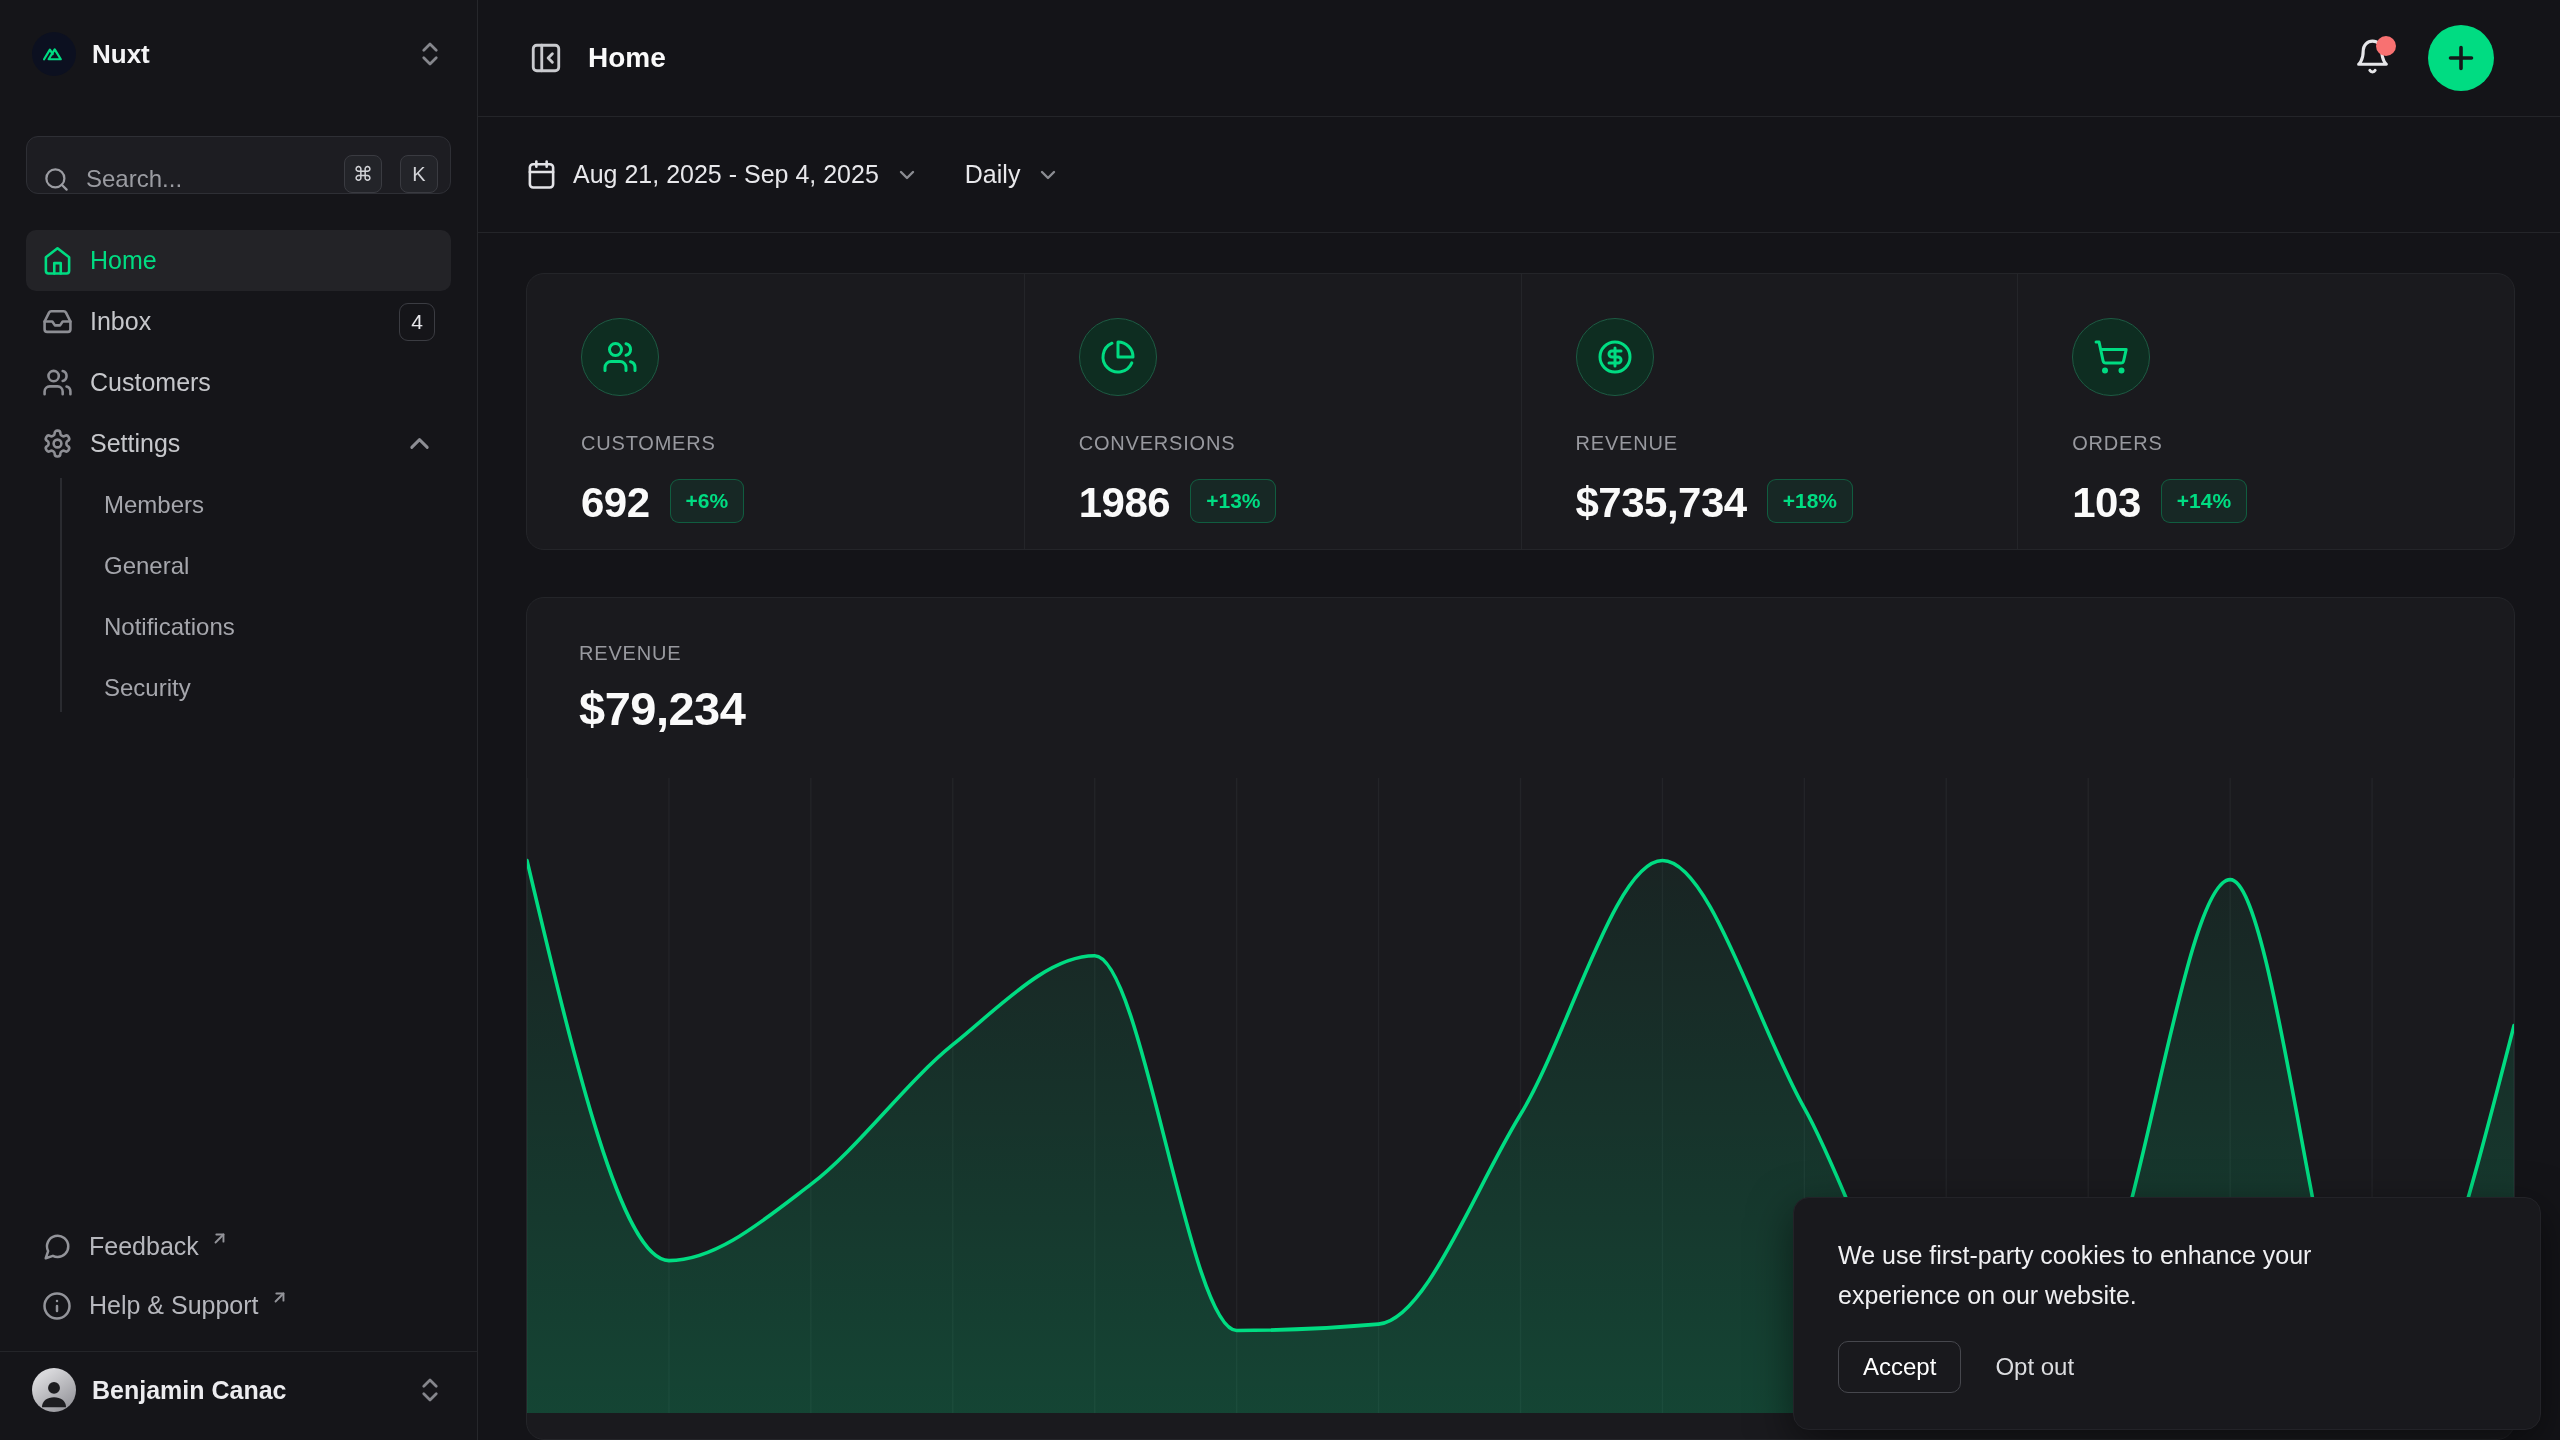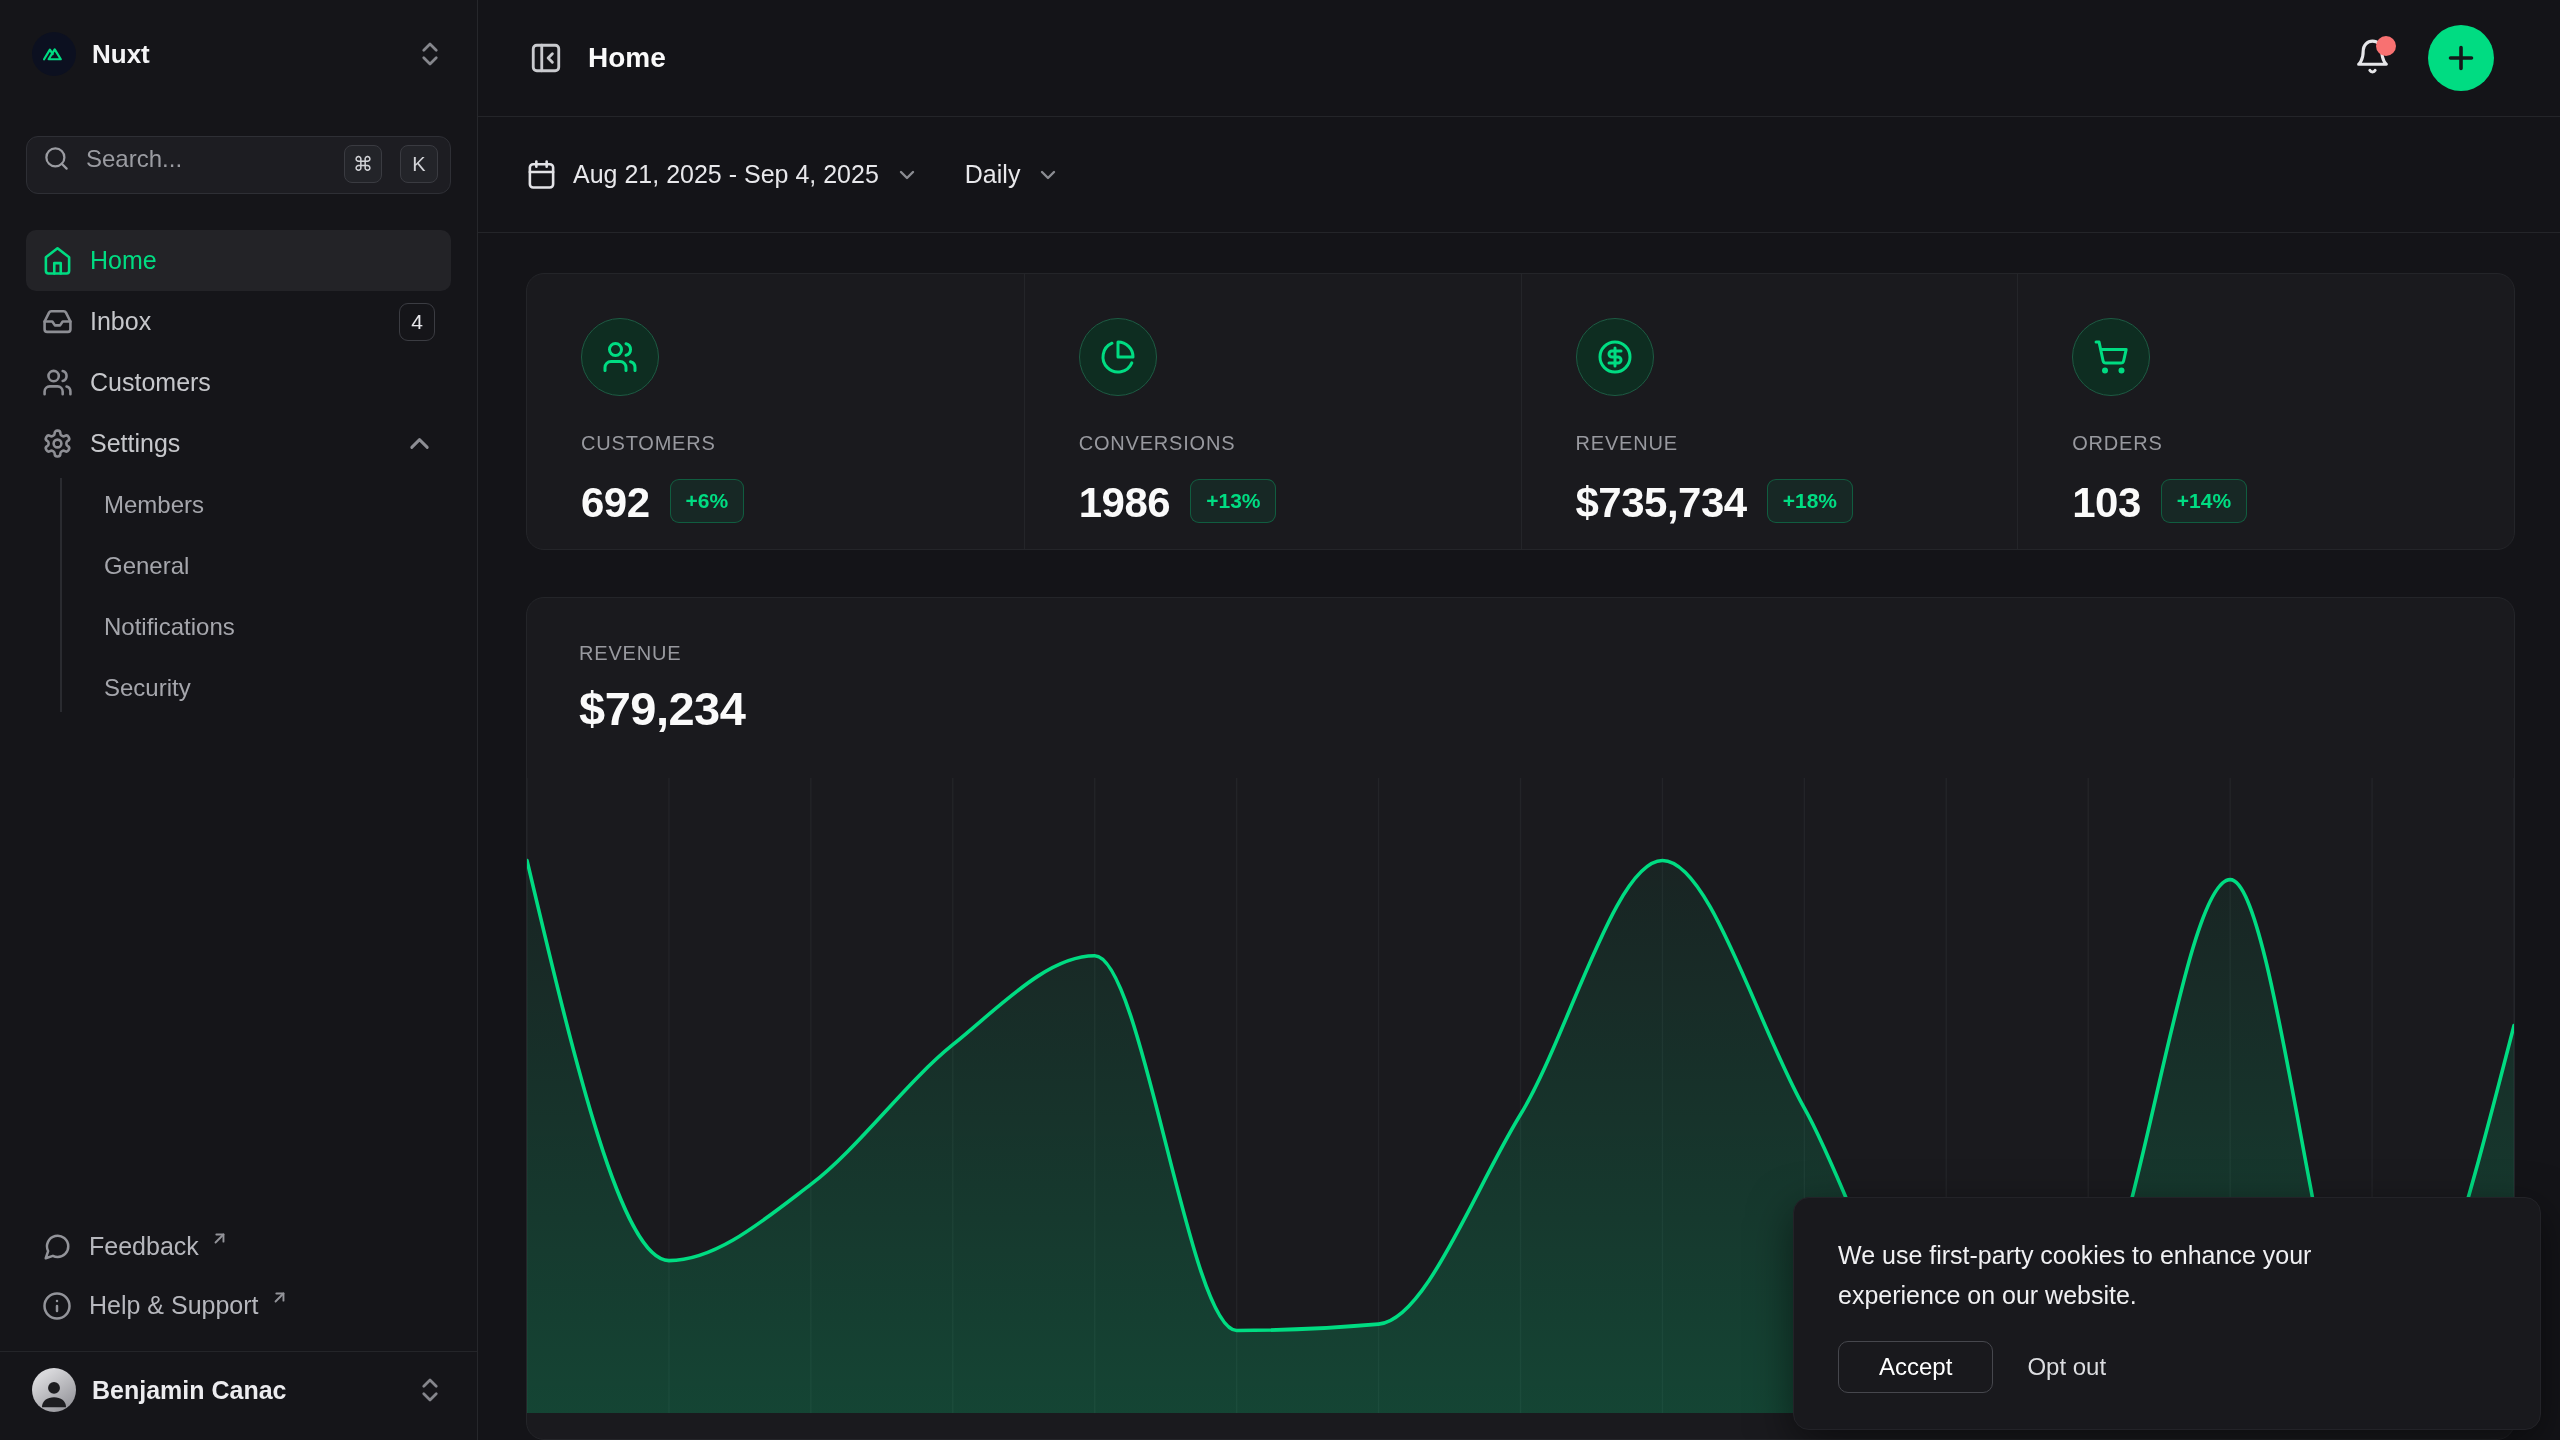--- a/index.html
+++ b/index.html
@@ -10,21 +10,21 @@
   
   .sidebar { width:478px; min-width:478px; height:100%; border-right:1px solid #26272b;
              display:flex; flex-direction:column; padding:22px 26px 20px; background:#151519; }
   .ws-row { display:flex; align-items:center; gap:16px; height:64px; padding:0 6px; border-radius:10px; cursor:pointer; }
   .ws-logo { width:44px; height:44px; border-radius:50%; background:#0c1020; display:flex; align-items:center; justify-content:center; }
   .ws-logo svg { width:28px; height:28px; color:#00dc82; }
   .ws-name { font-size:26px; font-weight:600; color:#f4f4f6; flex:1; }
   .icon-chevud { width:30px; height:30px; color:#85868c; }
 
   .search { margin-top:50px; height:58px; border-radius:12px; background:#1d1d22; border:1px solid #2e2f35;
-            display:flex; align-items:flex-start; gap:16px; padding:8px 12px 0 16px; cursor:text; }
+            display:flex; align-items:flex-end; gap:16px; padding:2px 12px 0 16px; cursor:text; }
   .search svg { width:27px; height:27px; color:#9b9ca2; }
   .search-ph { flex:1; font-size:24px; color:#9b9ca2; }
   .kbd { min-width:38px; height:38px; padding:0 8px; border-radius:8px; background:#232429; border:1px solid #3a3b41;
          color:#d2d3d7; font-size:20px; display:flex; align-items:center; justify-content:center; margin-left:2px; }
 
   .nav { margin-top:36px; display:flex; flex-direction:column; }
   .nav-item { height:61px; display:flex; align-items:center; gap:17px; padding:0 16px; border-radius:10px;
               font-size:25px; color:#c6c7cb; cursor:pointer; }
   .nav-item svg { width:31px; height:31px; color:#8d8e94; }
   .nav-item.active { background:#232327; color:#00dc82; }
@@ -89,21 +89,21 @@
   .rev-label { font-size:20px; letter-spacing:0.8px; color:#98999f; font-weight:500; }
   .rev-value { margin-top:16px; font-size:47px; font-weight:800; color:#fafafa; letter-spacing:-0.5px; }
   .chart-wrap { position:absolute; left:0; right:0; top:180px; height:635px; }
   .chart-wrap svg { width:100%; height:100%; display:block; }
 
   
   .toast { position:absolute; right:19px; top:1197px; width:748px; border-radius:16px; background:#19191d;
            border:1px solid #232328; box-shadow:0 14px 44px rgba(0,0,0,0.5); padding:38px 44px 36px; z-index:10; }
   .toast-msg { font-size:25px; line-height:1.58; color:#f0f0f2; max-width:580px; }
   .toast-actions { margin-top:26px; display:flex; align-items:center; gap:34px; }
-  .btn-accept { background:transparent; border:1.5px solid #46474d; border-radius:10px; padding:11px 40px;
+  .btn-accept { background:transparent; border:1.5px solid #46474d; border-radius:10px; padding:11px 24px;
                 font-size:24px; color:#fff; font-family:inherit; cursor:pointer; }
   .btn-optout { background:none; border:none; font-size:24px; color:#dcdde0; font-family:inherit; cursor:pointer; }
 </style>
 </head>
 <body>
 
 <div class="stage">
 
   <aside class="sidebar">
 

